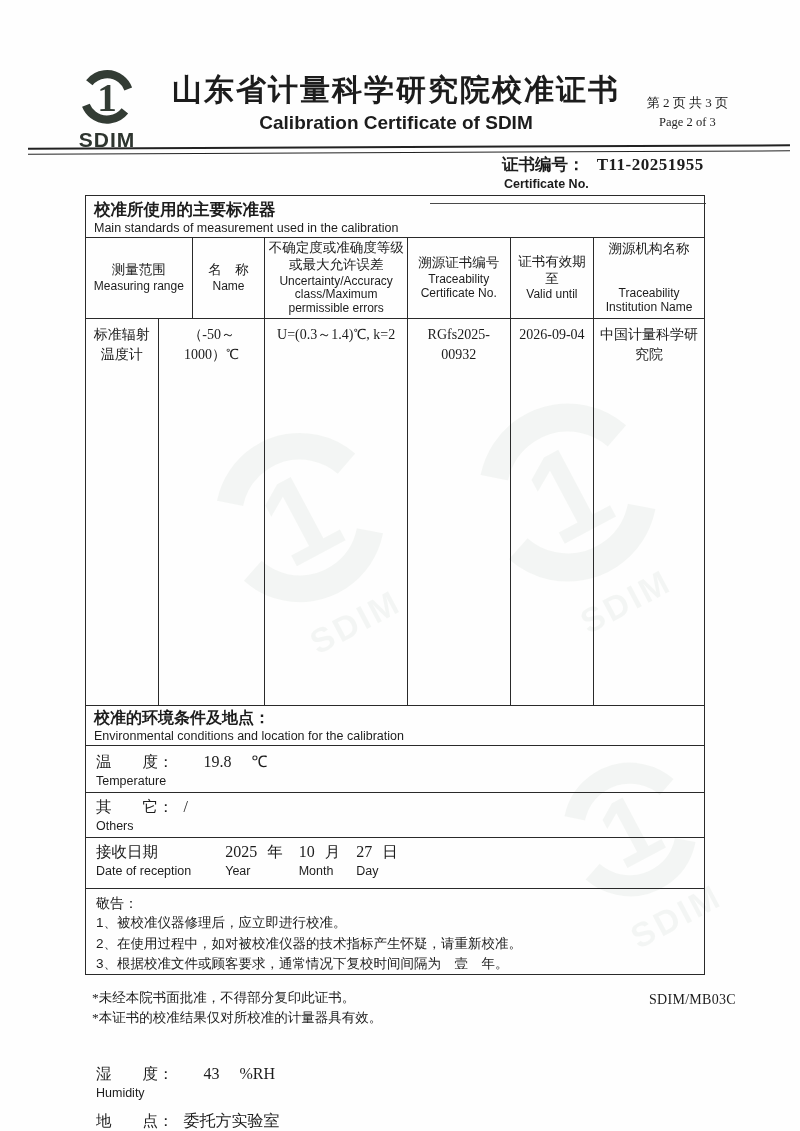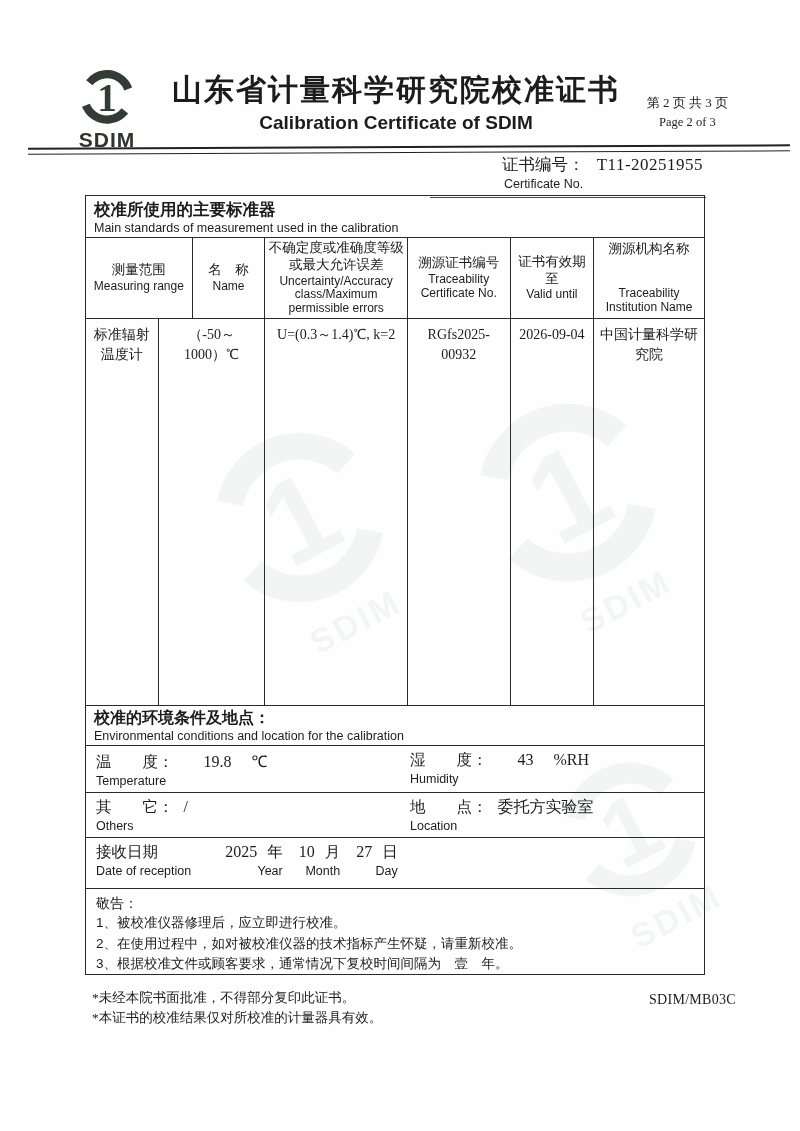--- a/index.html
+++ b/index.html
@@ -12,21 +12,21 @@
              letter-spacing:1px;margin-top:-4px;color:#2e352f;}
   .title-cn{position:absolute;left:152px;top:70px;width:488px;text-align:center;
             font-size:30px;font-weight:bold;letter-spacing:2px;}
   .title-en{position:absolute;left:152px;top:112px;width:488px;text-align:center;
             font-family:Liberation Sans, sans-serif;font-weight:bold;font-size:19px;}
   .page-info{position:absolute;right:72px;top:94px;text-align:center;font-size:13px;line-height:1.45;}
   .page-info .en{font-size:12.5px;}
   .double-rule{position:absolute;left:28px;top:146px;width:762px;height:4px;
                border-top:2.5px solid #222;border-bottom:1.5px solid #222;transform:rotate(-0.25deg);}
   .cert-block{position:absolute;left:430px;top:154px;width:276px;border-bottom:1.5px solid #4a4a4a;
-              padding-bottom:6px;}
+              padding-bottom:12px;font-weight:bold;}
   .cert-line1{padding-left:72px;font-size:16.5px;white-space:nowrap;}
   .cert-line1 .num{font-size:17px;letter-spacing:.5px;margin-left:8px;}
   .cert-line2{padding-left:74px;font-family:"Liberation Sans",sans-serif;font-size:12.5px;margin-top:1px;}
   
   .wm{position:absolute;opacity:.06;color:#5d7d60;transform:rotate(-28deg);pointer-events:none;
       text-align:center;font-family:"Liberation Sans",sans-serif;font-weight:bold;}
   .wm .wm-word{font-size:34px;letter-spacing:3px;}
   
   .box{position:absolute;left:85px;top:195px;width:620px;height:780px;border:1.5px solid #2a2a2a;
        box-sizing:border-box;display:flex;flex-direction:column;}
@@ -43,32 +43,32 @@
   .cell:last-child{border-right:none;}
   .c0{flex:0 0 11.77%;} .c1{flex:0 0 17.26%;} .c2{flex:0 0 23.06%;}
   .c3{flex:0 0 16.61%;} .c4{flex:0 0 13.55%;} .c5{flex:0 0 17.74%;gap:28px;}
   .cell .cn{font-family:"Liberation Sans",sans-serif;font-size:13.5px;line-height:1.25;}
   .cell .en{font-family:"Liberation Sans",sans-serif;font-size:12px;line-height:1.15;margin-top:1px;}
   .data .cell{justify-content:flex-start;padding-top:6px;font-size:14px;line-height:1.4;}
   
   .env-title{height:40px;padding:2px 8px 0;}
   .env-title .cn{font-family:"Liberation Sans",sans-serif;font-weight:bold;font-size:16px;}
   .env-title .en{font-family:"Liberation Sans",sans-serif;font-size:12.5px;}
-  .half-row{display:flex;}
+  .half-row{display:flex;flex-direction:column;}
   .r-temphum{height:47px;} .r-othersloc{height:45px;}
   .half{box-sizing:border-box;padding:4px 0 0 10px;}
   .half.left{flex:0 0 314px;} .half.right{flex:1;}
   .lab{font-family:"Liberation Sans",sans-serif;font-size:15.5px;}
   .val{font-size:16px;margin-left:26px;} .unit{font-size:16px;margin-left:16px;}
   .cap{font-family:"Liberation Sans",sans-serif;font-size:12.5px;margin-top:1px;}
   .r-reception{height:51px;padding:4px 0 0 10px;display:flex;flex-direction:row;box-sizing:border-box;}
   .stack{display:inline-flex;flex-direction:column;}
   .stack .top{font-size:16px;}
   .stack .top .cnch{font-family:"Liberation Sans",sans-serif;font-size:15.5px;margin-left:10px;}
-  .stack .cap{text-align:right;}
+  .stack .cap{text-align:left;}
   .st-label{margin-right:34px;}
   .st-label .top{font-family:"Liberation Sans",sans-serif;font-size:15.5px;}
   .st-unit{margin-right:16px;}
   .r-notice{flex:1;padding:4px 10px 0;}
   .r-notice .nt{font-family:"Liberation Sans",sans-serif;font-size:14px;line-height:1.45;}
   .r-notice .ni{font-family:"Liberation Sans",sans-serif;font-size:13.5px;line-height:1.5;}
   
   .footnotes{position:absolute;left:92px;top:988px;font-size:13.5px;line-height:1.45;}
   .form-code{position:absolute;right:64px;top:992px;font-size:14px;letter-spacing:.3px;}
 </style>

